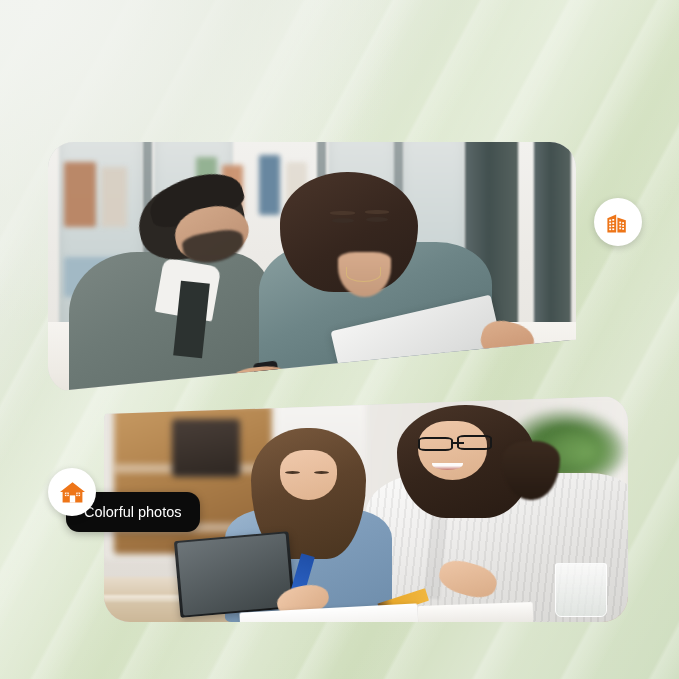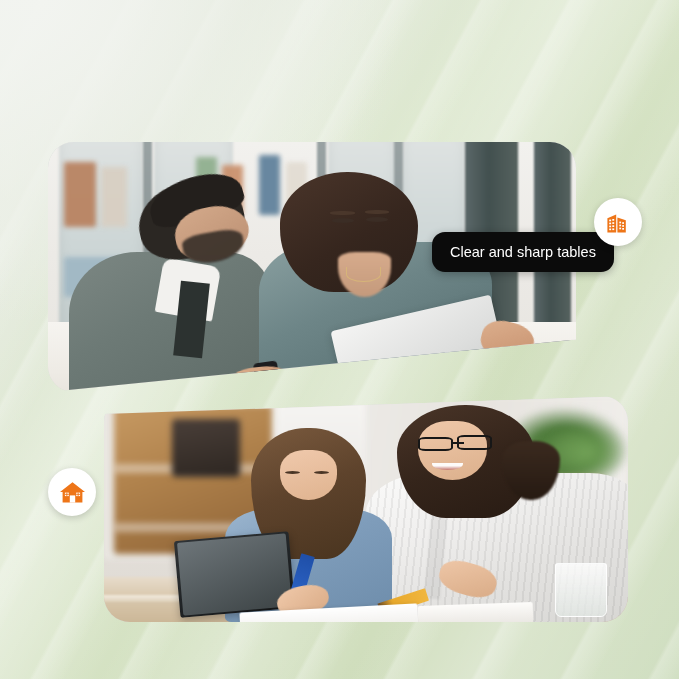--- a/index.html
+++ b/index.html
@@ -380,23 +380,20 @@
       <div class="pencil-blue"></div>
       <div class="hand-g"></div>
       <div class="pencil-y"></div>
       <div class="hand-w"></div>
       <div class="book"></div>
       <div class="notepad"></div>
       <div class="glass"></div>
     </div>
   </div>
 
-  <div class="badge" id="badge-tables">
-    <span>Clear and sharp tables</span>
-  </div>
   <div class="badge-icon" id="icon-tables">
     <svg width="28" height="28" viewBox="0 0 28 28" aria-hidden="true">
       <g fill="#ee7518">
         <path d="M3.4 10.2 L12.2 6.4 L12.2 24.4 L3.4 24.4 Z"></path>
         <path d="M13.4 9.6 L21.8 12.2 L21.8 24.4 L13.4 24.4 Z"></path>
       </g>
       <g fill="#ffffff">
         <rect x="5.2" y="11.6" width="1.9" height="1.7"></rect>
         <rect x="8.3" y="11.0" width="1.9" height="1.7"></rect>
         <rect x="5.2" y="14.6" width="1.9" height="1.7"></rect>
@@ -408,20 +405,23 @@
         <rect x="15.3" y="13.6" width="1.8" height="1.7"></rect>
         <rect x="18.2" y="14.2" width="1.8" height="1.7"></rect>
         <rect x="15.3" y="16.6" width="1.8" height="1.7"></rect>
         <rect x="18.2" y="17.1" width="1.8" height="1.7"></rect>
         <rect x="15.3" y="19.6" width="1.8" height="1.7"></rect>
         <rect x="18.2" y="20.0" width="1.8" height="1.7"></rect>
       </g>
     </svg>
   </div>
 
+  <div class="badge" id="badge-photos">
+    <span>Colorful photos</span>
+  </div>
   <div class="badge-icon" id="icon-photos">
     <svg width="29" height="29" viewBox="0 0 29 29" aria-hidden="true">
       <path d="M14.5 4.2 L27 14.0 L24.4 14.0 L24.4 24.6 L4.6 24.6 L4.6 14.0 L2 14.0 Z" fill="#ee7518"></path>
       <rect x="11.8" y="17.4" width="5.4" height="7.2" fill="#ffffff"></rect>
       <rect x="6.9" y="14.6" width="3.9" height="3.5" fill="#ffffff"></rect>
       <rect x="18.2" y="14.6" width="3.9" height="3.5" fill="#ffffff"></rect>
       <g stroke="#ee7518" stroke-width="0.9">
         <line x1="8.85" y1="14.6" x2="8.85" y2="18.1"></line>
         <line x1="6.9" y1="16.35" x2="10.8" y2="16.35"></line>
         <line x1="20.15" y1="14.6" x2="20.15" y2="18.1"></line>

